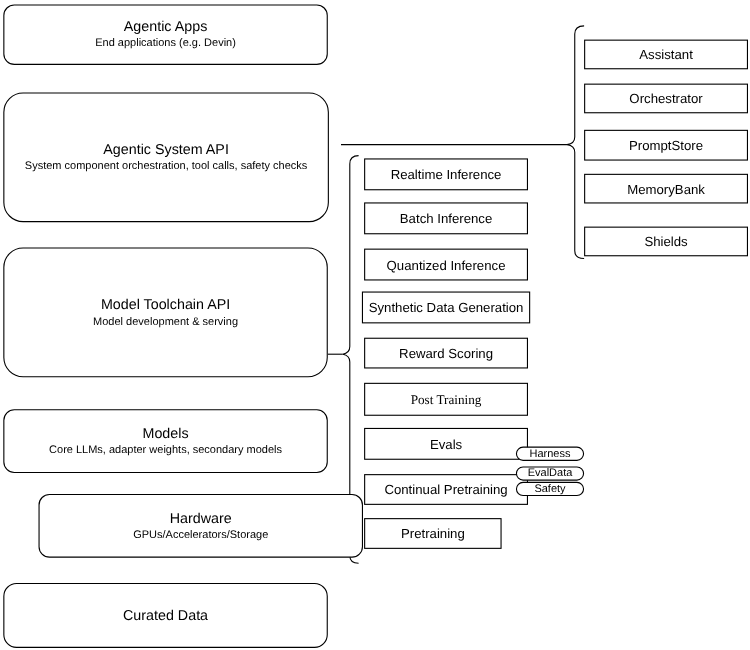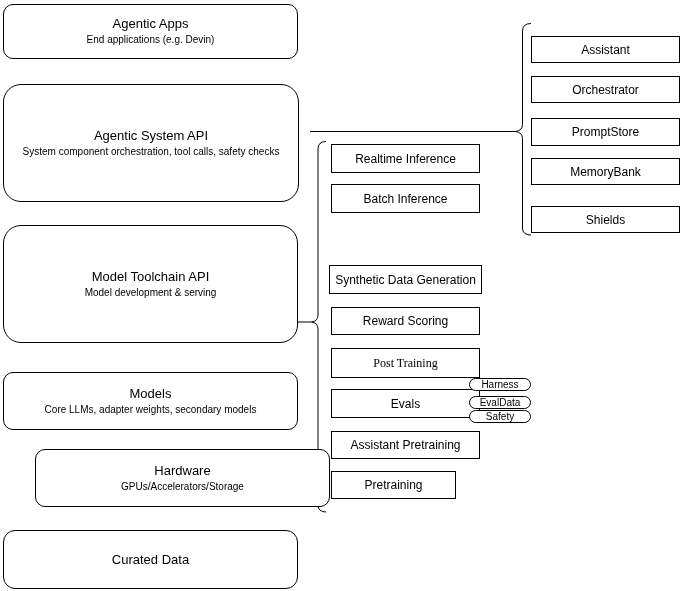--- a/index.html
+++ b/index.html
@@ -55,20 +55,21 @@
     border-radius: 0;
     font-size: 12px;
     white-space: nowrap;
   }
   .pill {
     border-radius: 7px;
     font-size: 10px;
     line-height: 11px;
     white-space: nowrap;
     z-index: 5;
+    margin-top: 28px;
   }
 </style>
 </head>
 <body>
 
 <div class="canvas">
 
   <svg class="connectors" viewBox="0 0 682 591" xmlns="http://www.w3.org/2000/svg">
 
     <path d="M 310 131.5 L 515.5 131.5" fill="none" stroke="#000000" stroke-width="1"></path>
@@ -104,25 +105,26 @@
     <div class="title">Hardware</div>
     <div class="subtitle">GPUs/Accelerators/Storage</div>
   </div>
 
   <div class="node layer" style="left:3px; top:530px; width:295px; height:59px; border-radius:12px;">
     <div class="title">Curated Data</div>
   </div>
 
   <div class="node service" style="left:331px; top:144px; width:149px; height:29px;">Realtime Inference</div>
   <div class="node service" style="left:331px; top:184px; width:149px; height:29px;">Batch Inference</div>
+  <div class="node service" style="left:331px; top:226px; width:149px; height:29px;">Quantized Inference</div>
   <div class="node service" style="left:329px; top:265px; width:153px; height:29px;">Synthetic Data Generation</div>
   <div class="node service" style="left:331px; top:307px; width:149px; height:28px;">Reward Scoring</div>
   <div class="node service" style="left:331px; top:348px; width:149px; height:30px;font-family:Liberation Serif, serif;">Post Training</div>
   <div class="node service" style="left:331px; top:389px; width:149px; height:29px;">Evals</div>
-  <div class="node service" style="left:331px; top:431px; width:149px; height:28px;">Assistant Pretraining</div>
+  <div class="node service" style="left:331px; top:431px; width:149px; height:28px;">Continual Pretraining</div>
   <div class="node service" style="left:331px; top:471px; width:125px; height:28px;">Pretraining</div>
 
   <div class="node pill" style="left:469px; top:378px; width:62px; height:13px;">Harness</div>
   <div class="node pill" style="left:469px; top:396px; width:62px; height:13px;">EvalData</div>
   <div class="node pill" style="left:469px; top:410px; width:62px; height:13px;">Safety</div>
 
   <div class="node component" style="left:531px; top:36px; width:149px; height:27px;">Assistant</div>
   <div class="node component" style="left:531px; top:76px; width:149px; height:27px;">Orchestrator</div>
   <div class="node component" style="left:531px; top:118px; width:149px; height:28px;">PromptStore</div>
   <div class="node component" style="left:531px; top:158px; width:149px; height:27px;">MemoryBank</div>

